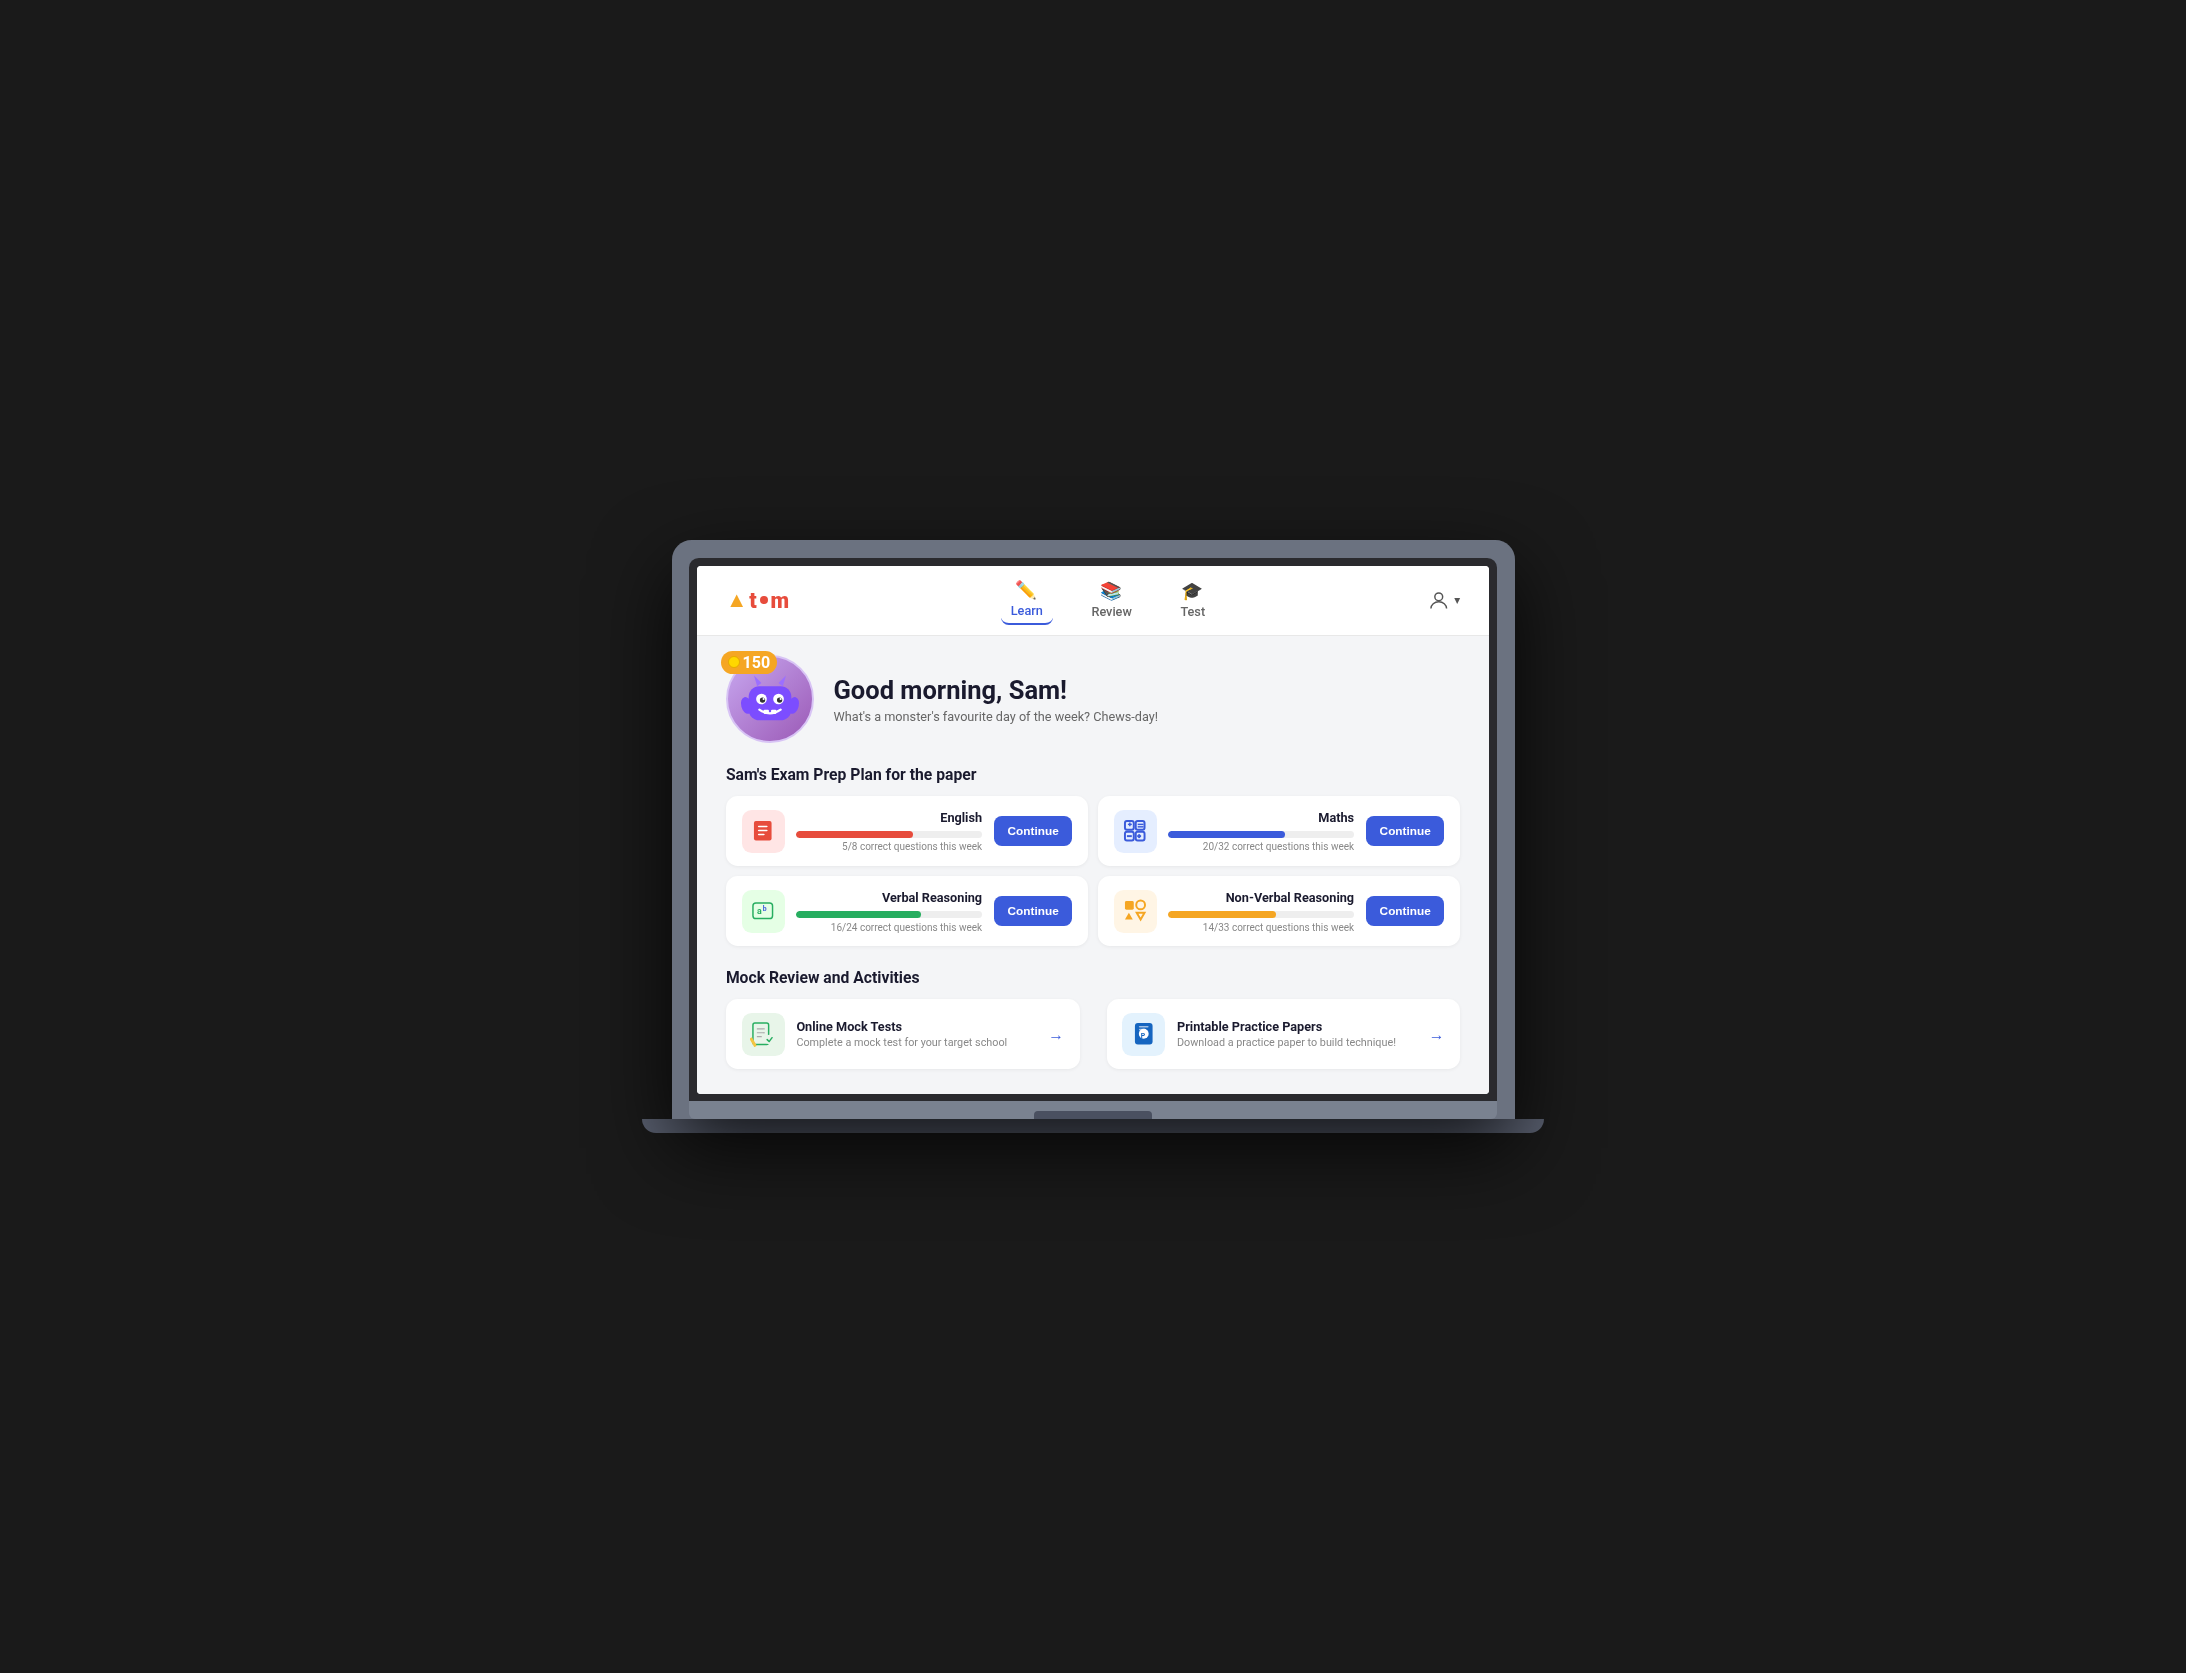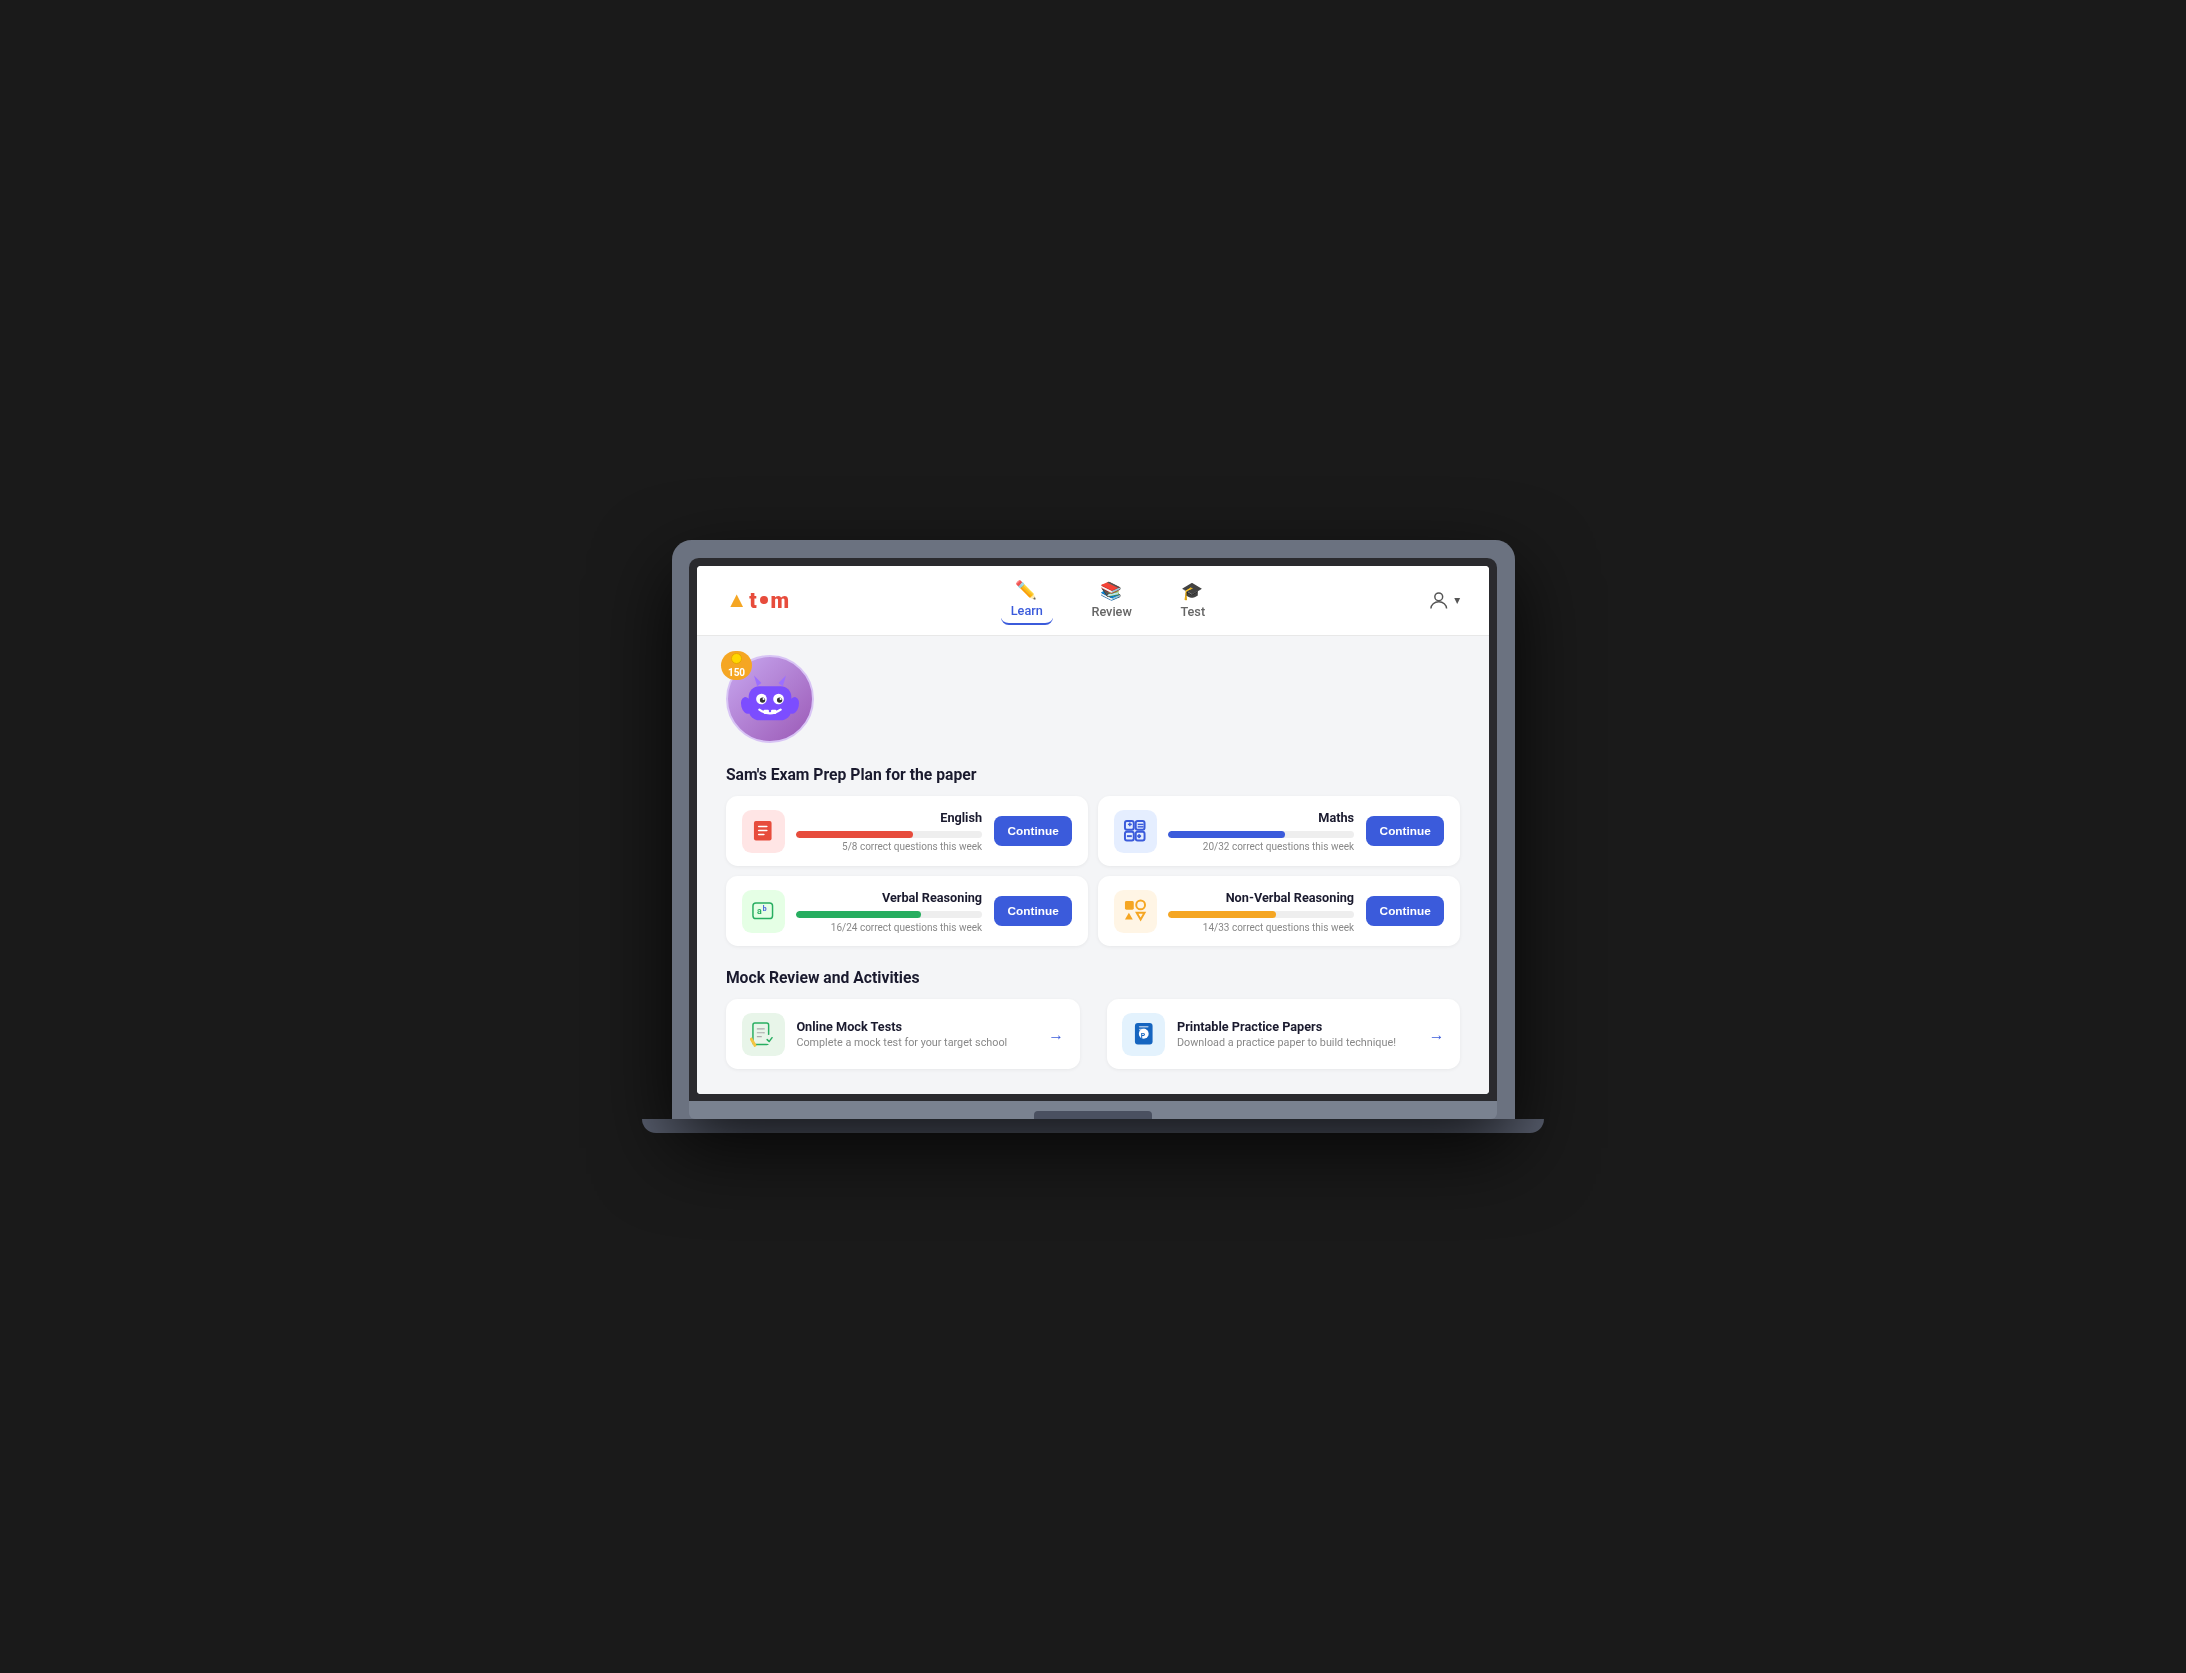--- a/index.html
+++ b/index.html
@@ -121,26 +121,25 @@
     }
 
     .coins-badge {
       position: absolute;
       top: -4.9px;
       left: -4.9px;
       background: #f5a623;
       color: #fff;
       border-radius: 19.6px;
       padding: 2px 6.9px;
-      font-size: 10px;
+      font-size: 16px;
       font-weight: 700;
       display: flex;
       align-items: center;
       gap: 2.9px;
-      flex-direction: column;
     }
 
     .coin-icon {
       width: 11.8px; height: 11.8px;
       background: #ffd700;
       border-radius: 50%;
       border: 1px solid #e6a800;
     }
 
     .hero-text h1 {
@@ -378,20 +377,24 @@
                   <rect x="24" y="40" width="5" height="4" rx="1" fill="white"></rect>
                   <rect x="31" y="40" width="5" height="4" rx="1" fill="white"></rect>
 
                   <polygon points="18,18 15,8 22,15" fill="#9c6fff"></polygon>
                   <polygon points="42,18 45,8 38,15" fill="#9c6fff"></polygon>
 
                   <ellipse cx="8" cy="36" rx="5" ry="8" fill="#7c4dff" transform="rotate(-15 8 36)"></ellipse>
                   <ellipse cx="52" cy="36" rx="5" ry="8" fill="#7c4dff" transform="rotate(15 52 36)"></ellipse>
                 </svg>
               </div>
+            </div>
+            <div class="hero-text">
+              <h1>Good morning, Sam!</h1>
+              <p>What's a monster's favourite day of the week? Chews-day!</p>
             </div>
           </div>
 
           <div class="section-title">Sam's Exam Prep Plan for the paper</div>
 
           <div class="subjects-grid">
 
             <div class="subject-card">
               <div class="subject-icon english">
                 <svg width="23.5" height="23.5" viewBox="0 0 24 24" fill="none">

